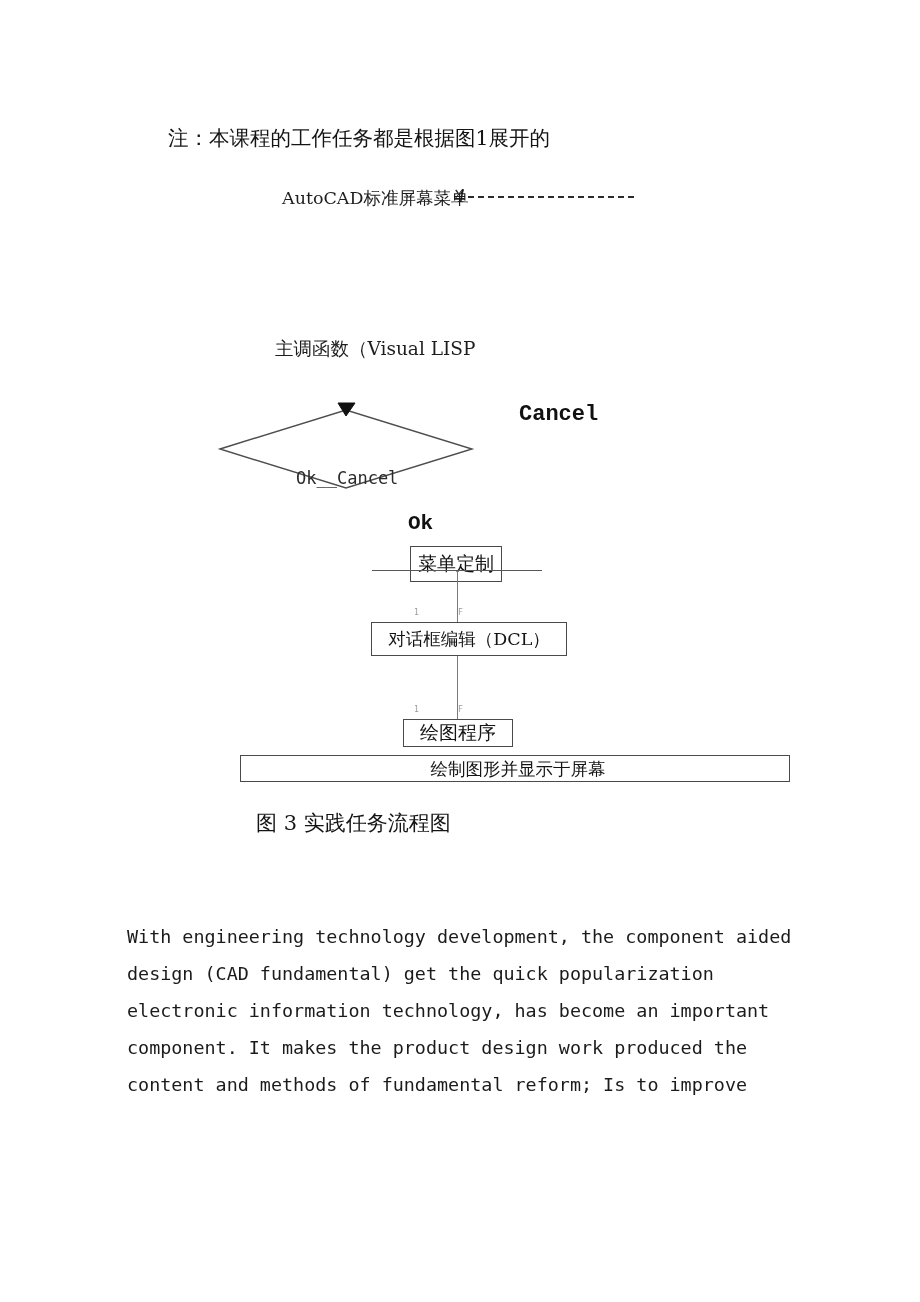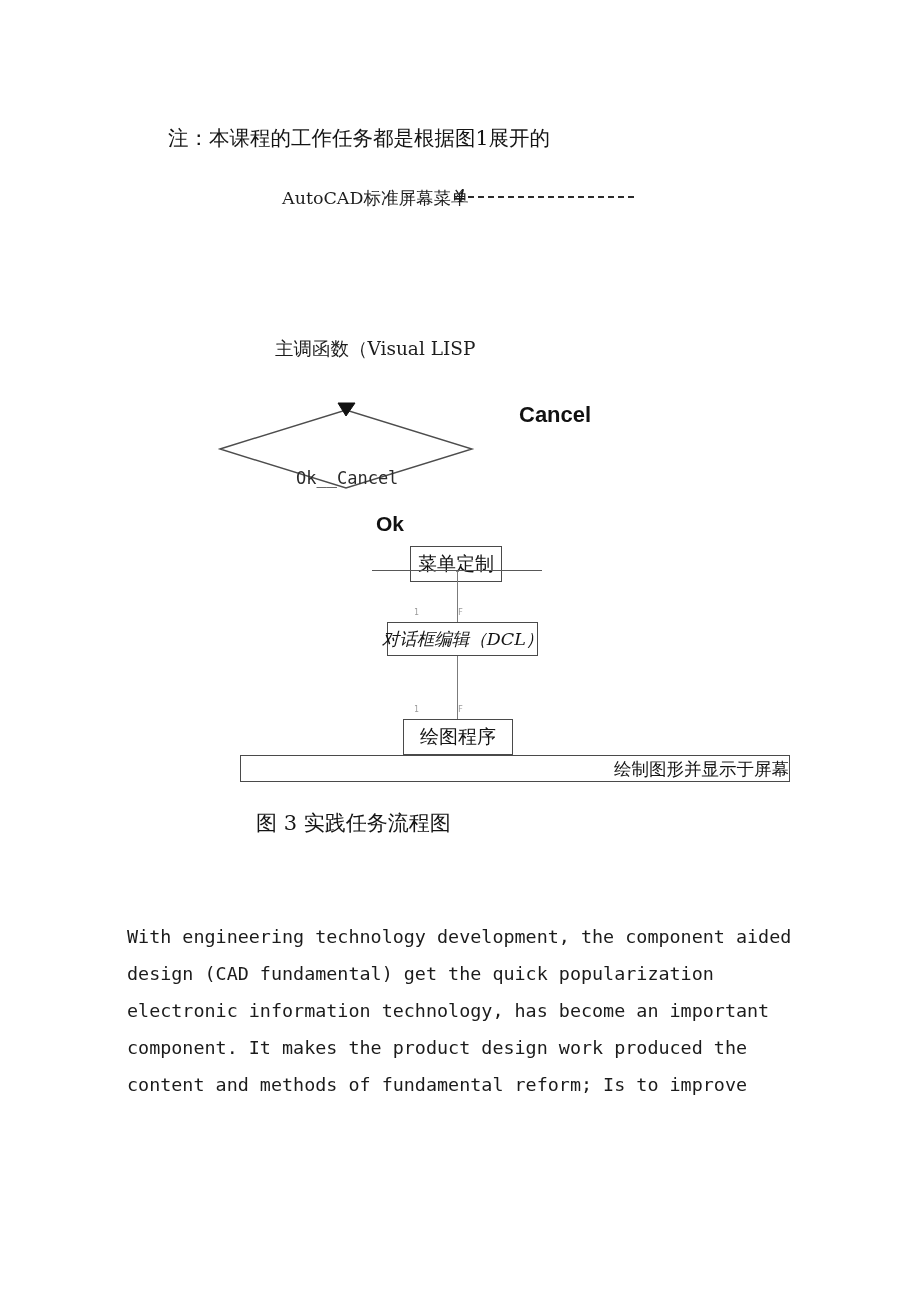--- a/index.html
+++ b/index.html
@@ -48,36 +48,36 @@
   .node-box {
     position: absolute;
     border: 1px solid #4a4a4a;
     background: transparent;
     box-sizing: border-box;
     display: flex;
     align-items: center;
     justify-content: center;
   }
   .node-box.left-align {
-    justify-content: flex-end;
+    justify-content: center;
     padding-left: 6px;
   }
   .node-label {
     font-family: "DejaVu Serif", "Liberation Serif", serif;
     font-size: 19px;
     color: #141414;
     white-space: pre;
   }
   .node-label.small {
     font-size: 17.5px;
   }
 
   .flow-label {
     position: absolute;
-    font-family: Liberation Sans, sans-serif;
+    font-family: Liberation Mono, monospace;
     font-size: 20px;
     font-weight: 600;
     color: #111111;
     white-space: pre;
   }
 
   .diamond-text {
     position: absolute;
     font-family: "DejaVu Sans Mono", "Liberation Mono", monospace;
     font-size: 17px;
@@ -163,41 +163,41 @@
 
       <polygon points="220,449 346,410 472,449 346,488" fill="none" stroke="#4d4d4d" stroke-width="1.4"></polygon>
 
       <polygon points="338,403 355,403 346,416" fill="#111111" stroke="#111111" stroke-width="1"></polygon>
     </svg>
 
     <div class="diamond-text" style="left:296px; top:440px;">Ok__Cancel</div>
 
     <div class="flow-label" style="left:519px; top:402px; font-size:22px;">Cancel</div>
 
-    <div class="flow-label" style="left:376px; top:512px; font-size:21px;">Ok</div>
+    <div class="flow-label" style="left:408px; top:512px; font-size:21px;">Ok</div>
 
     <div class="node-box" style="left:410px; top:546px; width:92px; height:36px;">
       <span class="node-label">菜单定制</span>
     </div>
 
     <div class="hline" style="left:372px; top:570px; width:170px;"></div>
 
     <div class="vline" style="left:457px; top:571px; height:51px;"></div>
     <div class="tick-mark" style="left:414px; top:608px;">1</div>
     <div class="tick-mark" style="left:458px; top:608px;">F</div>
 
-    <div class="node-box" style="left:387px; top:622px; width:151px; height:34px;font-style:italic;">
+    <div class="node-box" style="left:371px; top:622px; width:196px; height:34px;">
       <span class="node-label small">对话框编辑（DCL）</span>
     </div>
 
     <div class="vline" style="left:457px; top:656px; height:63px;"></div>
     <div class="tick-mark" style="left:414px; top:705px;">1</div>
     <div class="tick-mark" style="left:458px; top:705px;">F</div>
 
-    <div class="node-box" style="left:403px; top:719px; width:110px; height:36px;">
+    <div class="node-box" style="left:403px; top:719px; width:110px; height:28px;">
       <span class="node-label">绘图程序</span>
     </div>
 
     <div class="node-box left-align" style="left:240px; top:755px; width:550px; height:27px;">
       <span class="node-label small">绘制图形并显示于屏幕</span>
     </div>
 
   </div>
 
   <div class="caption" style="left:256px; top:809px;">图 3 实践任务流程图</div>

